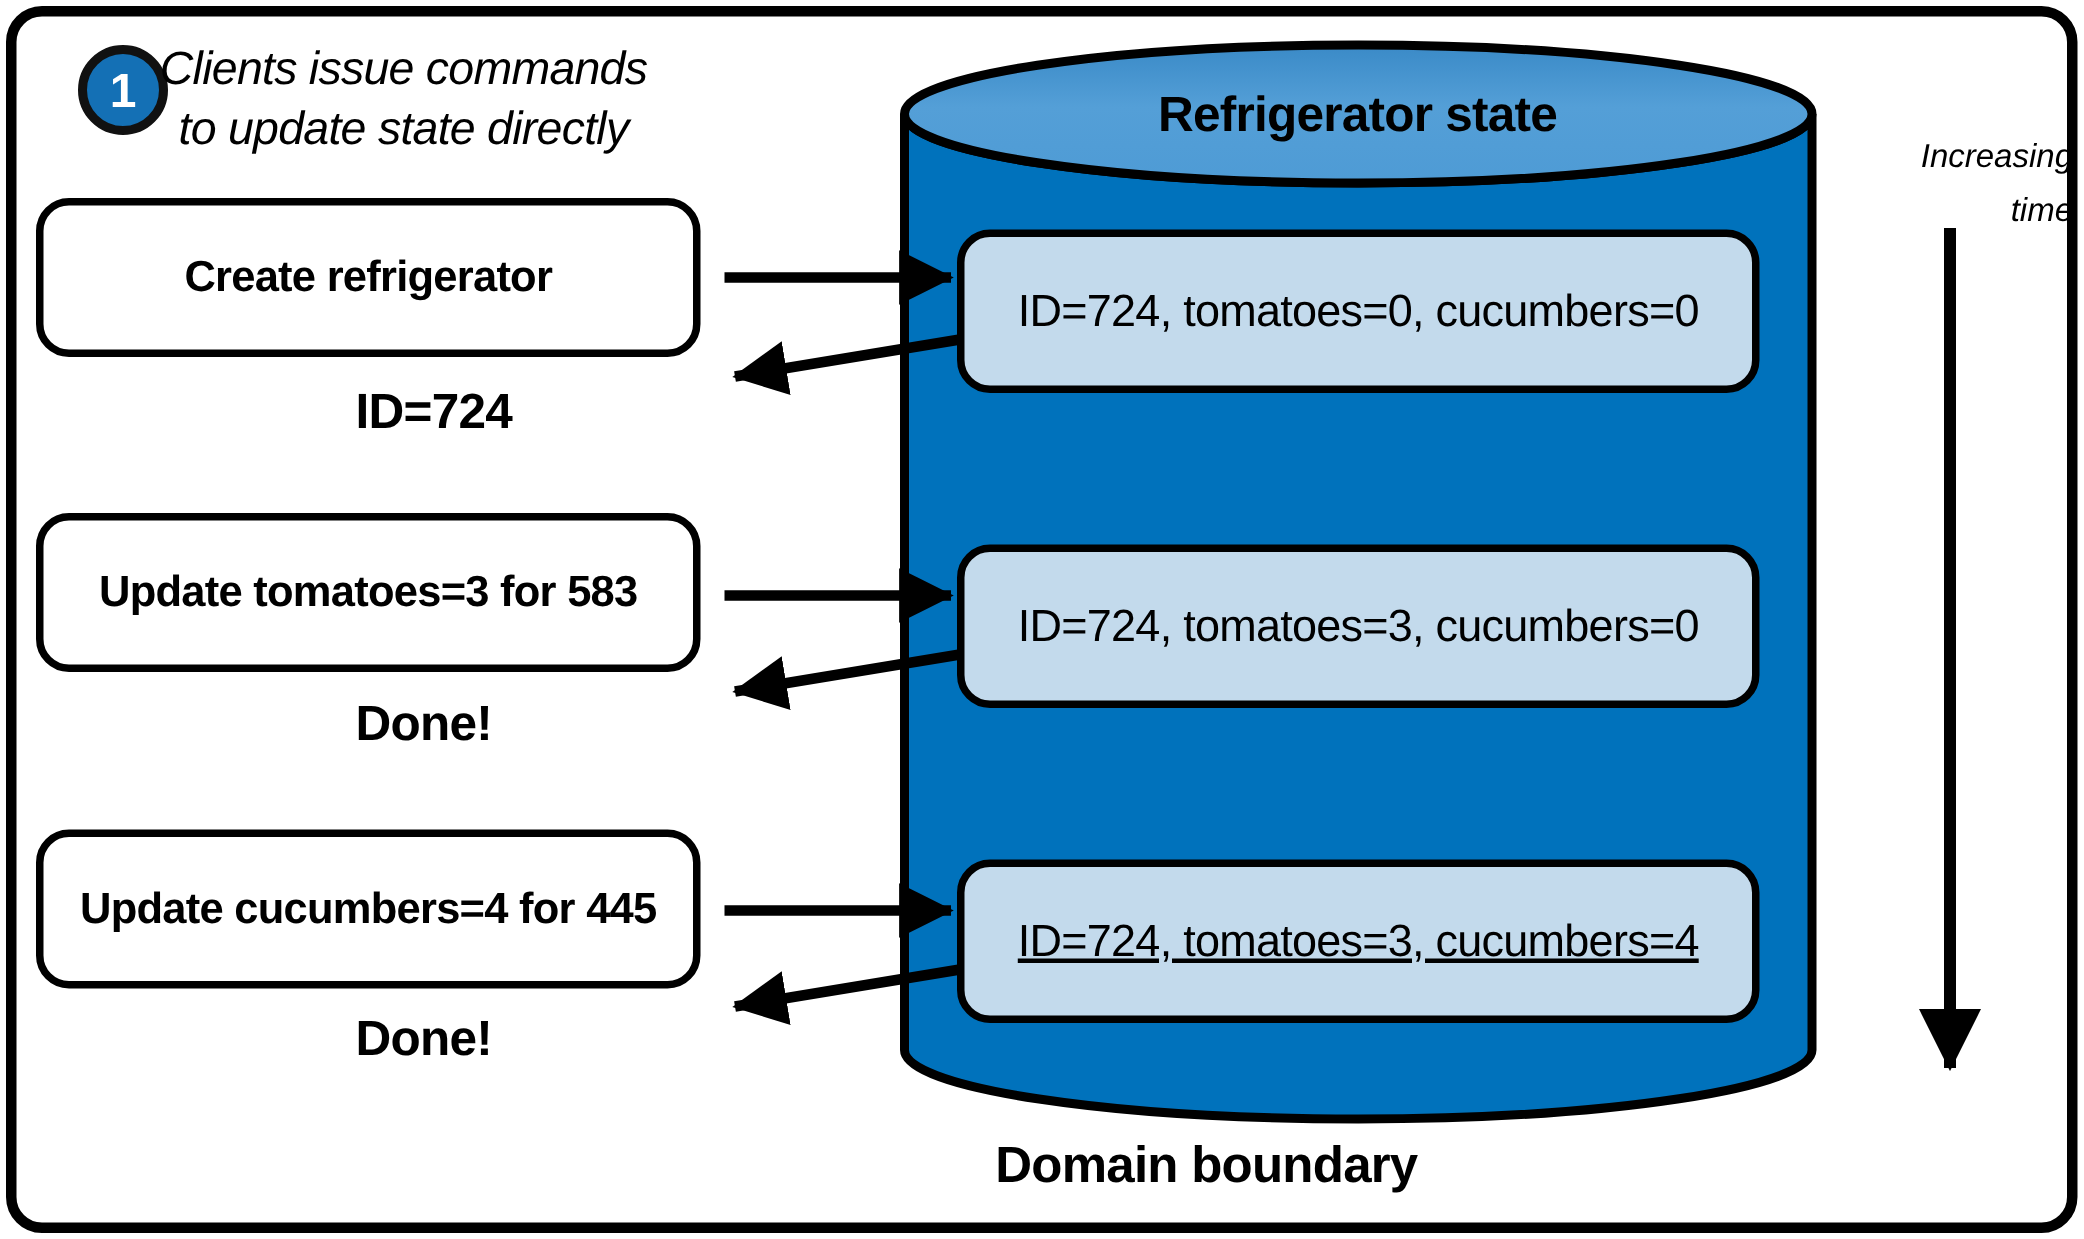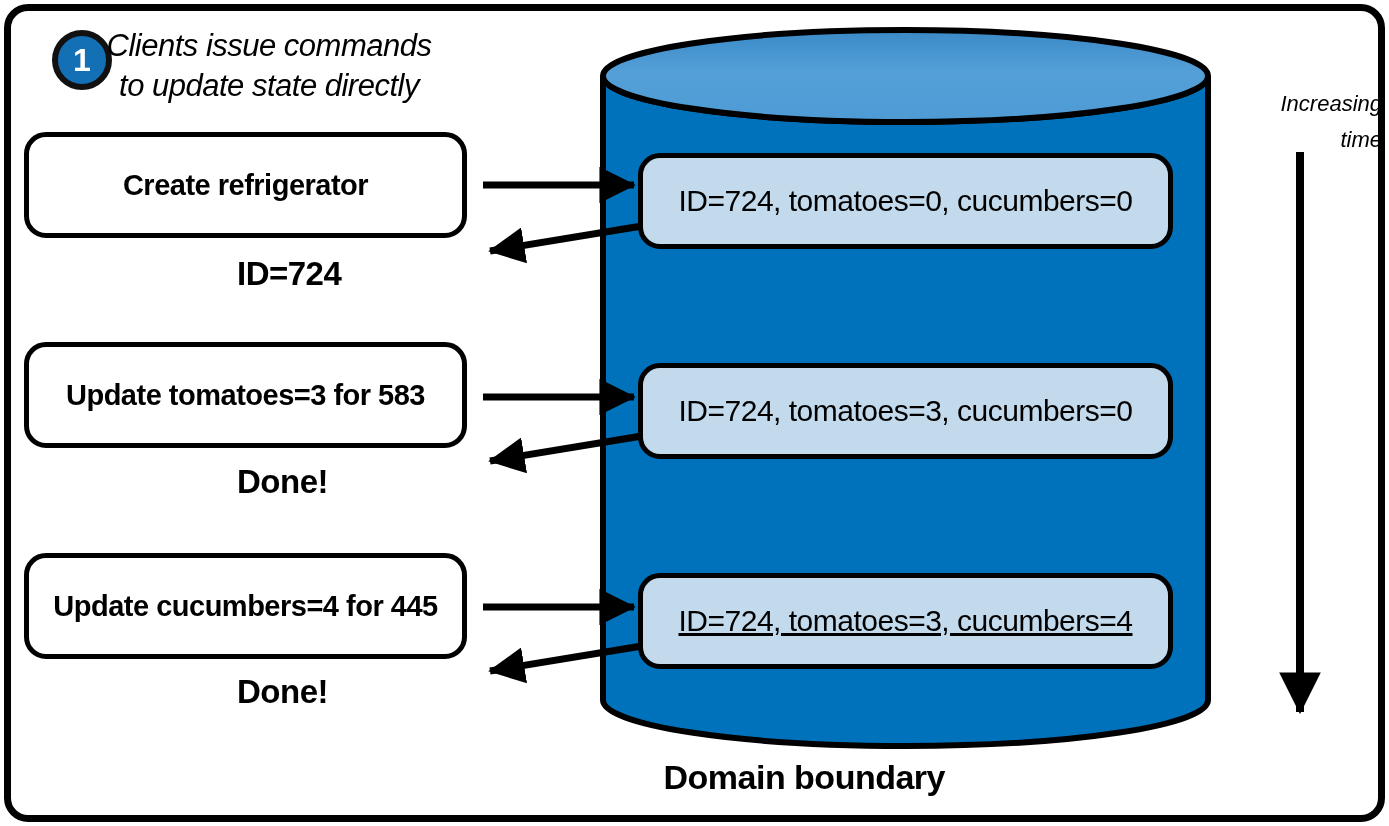--- a/index.html
+++ b/index.html
@@ -25,21 +25,21 @@
     letter-spacing: -0.5px; font-weight: 500;
   }
   .cmd-box {
     position: absolute; left: 24px; width: 443px; height: 106px;
     background: #fff; border: 5px solid #000; border-radius: 22px;
     box-sizing: border-box; display: flex; align-items: center; justify-content: center;
     font-weight: bold; font-size: 29px; letter-spacing: -0.5px; white-space: nowrap;
   }
   #cmd-1 { top: 132px; } #cmd-2 { top: 342px; } #cmd-3 { top: 553px; }
   .state-box {
-    position: absolute; left: 638px; width: 535px; height: 96px;
+    position: absolute; left: 638px; width: 535px; height: 109px;
     background: var(--state-fill, #C3DAEC); border: 5px solid #000; border-radius: 22px;
     box-sizing: border-box; display: flex; align-items: center; justify-content: center;
     font-size: 30px; letter-spacing: -0.5px; white-space: nowrap;
   }
   #state-1 { top: 153px; } #state-2 { top: 363px; } #state-3 { top: 573px; text-decoration: underline; }
   .resp {
     position: absolute; width: 240px; left: 237px; text-align: left;
     font-weight: bold; font-size: 33px; letter-spacing: -0.5px; line-height: 1.1;
   }
   #resp-1 { top: 256px; } #resp-2 { top: 464px; } #resp-3 { top: 674px; }
@@ -104,20 +104,21 @@
     <span>Update tomatoes=3 for 583</span>
   </div>
   <div id="cmd-3" class="cmd-box">
     <span>Update cucumbers=4 for 445</span>
   </div>
 
   <div id="resp-1" class="resp">ID=724</div>
   <div id="resp-2" class="resp">Done!</div>
   <div id="resp-3" class="resp">Done!</div>
 
+  <div id="db-title">Refrigerator state</div>
   <div id="state-1" class="state-box">
     <span>ID=724, tomatoes=0, cucumbers=0</span>
   </div>
   <div id="state-2" class="state-box">
     <span>ID=724, tomatoes=3, cucumbers=0</span>
   </div>
   <div id="state-3" class="state-box">
     <span>ID=724, tomatoes=3, cucumbers=4</span>
   </div>
 

